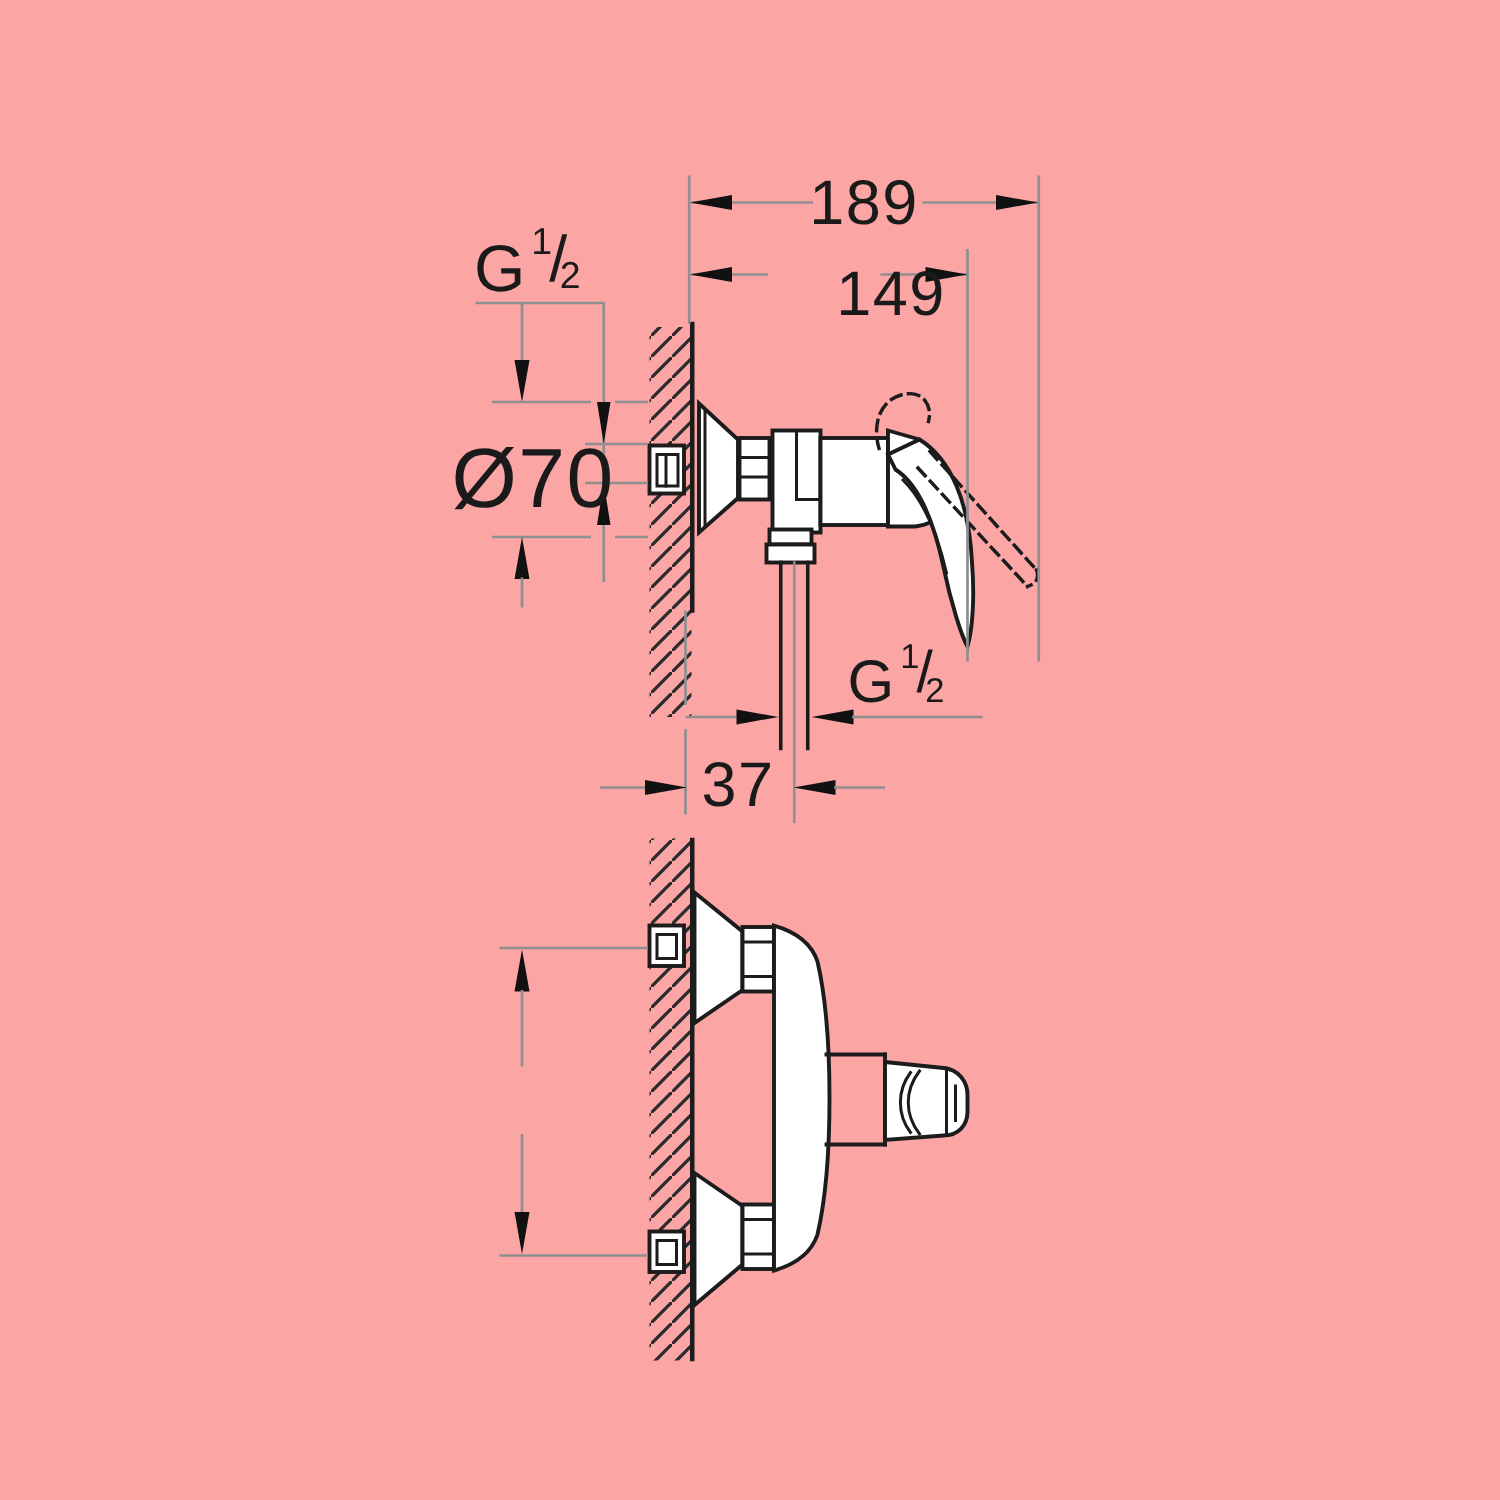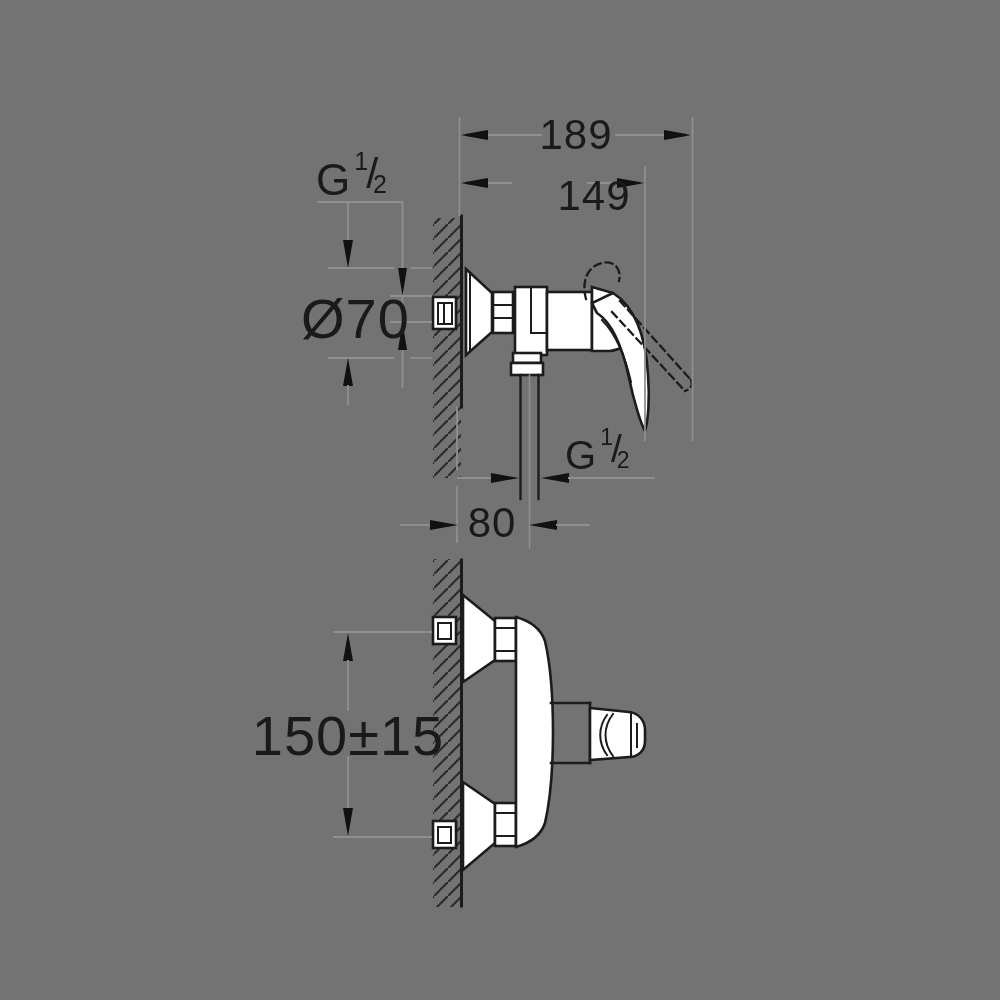--- a/index.html
+++ b/index.html
@@ -1,17 +1,17 @@
 <!DOCTYPE html>
 <html><head>
 <meta charset="utf-8">
 <style>
   html,body{margin:0;padding:0;background:#fff;}
   .canvas{
-    position:relative;width:1000px;height:1000px;background:#737373;overflow:hidden;
+    position:relative;width:1000px;height:1000px;background:#fca5a5;overflow:hidden;
     font-family:"Liberation Sans", sans-serif;
   }
   svg.drawing{position:absolute;left:0;top:0;}
   .dimlabel{
     position:absolute;color:#1a1a1a;line-height:1;white-space:nowrap;
     font-family:"Liberation Sans", sans-serif;
   }
   .dimlabel.centered{transform:translateX(-50%);}
   .num42{font-size:42px;letter-spacing:1px;}
   .num44{font-size:56px;letter-spacing:1px;}
@@ -206,17 +206,16 @@
 
   <div class="dimlabel num44" style="left:301px;top:291px;">Ø70</div>
 
   <div class="dimlabel gfrac small" style="left:565px;top:435px;">
     <span class="g-letter">G</span>
     <span class="frac-num">1</span>
     <span class="frac-slash">/</span>
     <span class="frac-den">2</span>
   </div>
 
-  <div class="dimlabel centered num42" style="left:492px;top:502px;">80</div>
-
-  <div class="dimlabel centered num44" style="left:348px;top:708px;">150±15</div>
+  <div class="dimlabel centered num42" style="left:492px;top:502px;">37</div>
+
 
 </div>
 
 </body></html>

